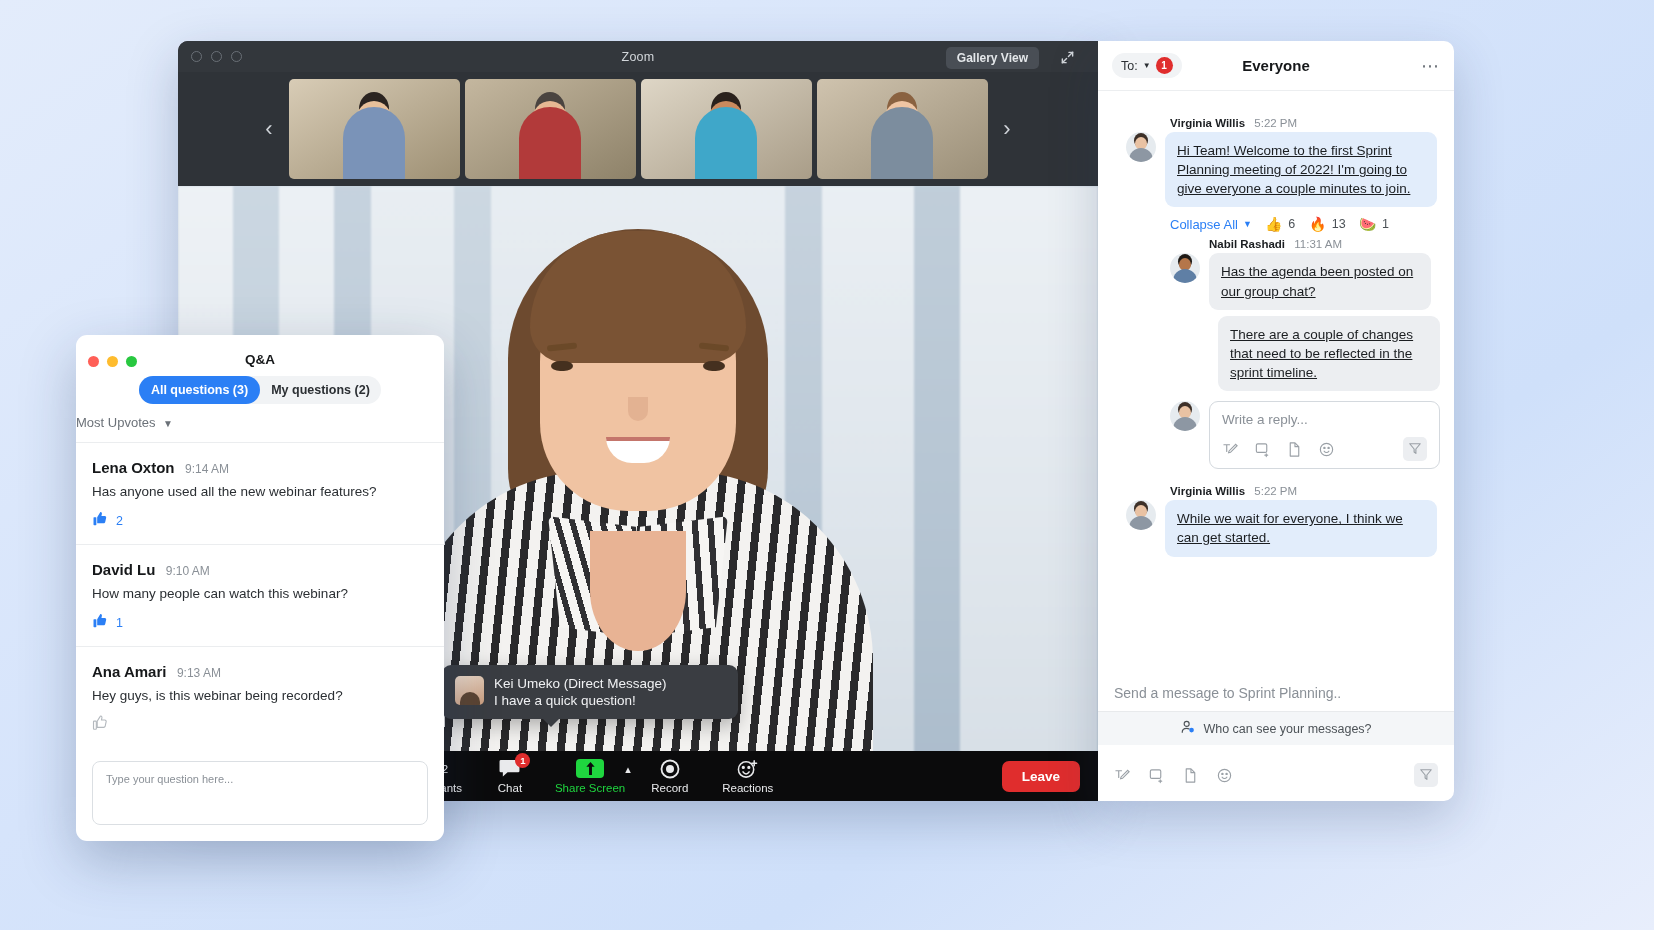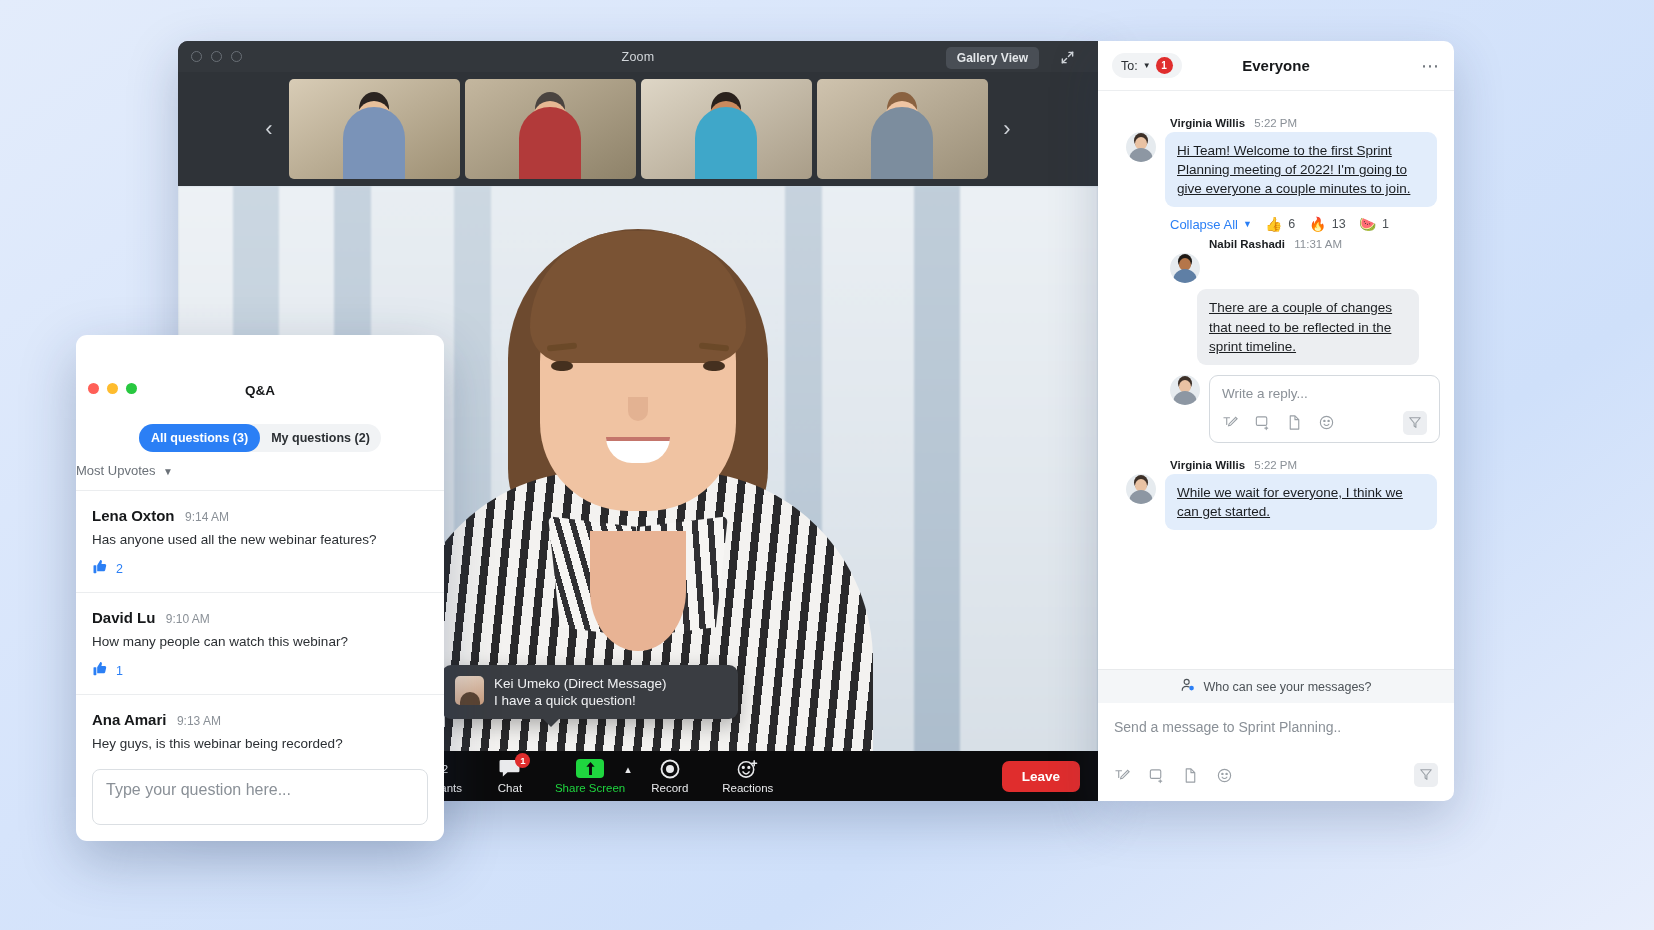--- a/index.html
+++ b/index.html
@@ -302,21 +302,21 @@
   #collapse-all {
     color: #2b7ff5; font-size: 13px; font-weight: 500; cursor: pointer;
     display: flex; align-items: center; gap: 5px;
   }
   .reaction { display: flex; align-items: center; gap: 5px; font-size: 12.5px; color: #4c5257; cursor: pointer; }
   .reaction .emo { font-size: 14px; }
 
   .thread { margin-left: 44px; margin-top: 6px; }
   .thread .msg-meta { margin-left: 39px; }
   .thread .bubble { max-width: 222px; }
-  .thread-continuation { margin-left: 27px; margin-top: 6px; }
+  .thread-continuation { margin-left: 48px; margin-top: 6px; }
 
   #reply-row { display: flex; gap: 9px; margin-top: 10px; align-items: flex-start; }
   #reply-box {
     flex: 1; border: 1px solid #d4d9de; border-radius: 9px;
     padding: 10px 12px 7px 12px;
   }
   #reply-placeholder { font-size: 13.5px; color: #8a9097; margin-bottom: 10px; }
   .icon-row { display: flex; align-items: center; gap: 15px; color: #9aa0a6; }
   .mini-icon { width: 17px; height: 17px; cursor: pointer; }
   .send-btn {
@@ -340,21 +340,21 @@
   
   #qa-window {
     position: absolute;
     left: 76px; top: 335px;
     width: 368px; height: 506px;
     background: #fff; border-radius: 11px;
     box-shadow: 0 20px 55px rgba(30,50,90,.28);
     display: flex; flex-direction: column;
     overflow: hidden;
   }
-  #qa-titlebar { height: 32px; display: flex; align-items: flex-start; position: relative; margin-top: 48px; }
+  #qa-titlebar { height: 32px; display: flex; align-items: flex-end; position: relative; }
   .qa-tl { width: 11px; height: 11px; border-radius: 50%; }
   #qa-title {
     position: absolute; left: 0; right: 0; text-align: center;
     font-size: 13.5px; font-weight: bold; color: #16181a;
   }
   #qa-tabs {
     display: flex; background: #f1f3f5; border-radius: 17px;
     margin: 9px auto 0 auto; width: 242px; padding: 0;
   }
   .qa-tab {
@@ -370,22 +370,22 @@
   #qa-list { flex: 1; overflow: hidden; }
   .qa-item { padding: 16px 16px 13px 16px; border-bottom: 1px solid #ebedef; }
   .qa-meta { margin-bottom: 7px; }
   .qa-name { font-size: 15px; font-weight: bold; color: #16181a; }
   .qa-time { font-size: 12px; color: #8a9097; margin-left: 6px; }
   .qa-text { font-size: 13.5px; color: #2b2f33; margin-bottom: 11px; }
   .qa-vote { display: flex; align-items: center; gap: 7px; cursor: pointer; }
   .qa-vote .cnt { font-size: 12.5px; color: #2b7ff5; }
   #qa-input {
     margin: 16px; border: 1px solid #dbdfe3; border-radius: 8px;
-    height: 56px; padding: 11px 13px;
-    font-size: 16px; color: #8a9097;
+    height: 64px; padding: 11px 13px;
+    font-size: 11px; color: #8a9097;
   }
 </style>
 </head>
 <body>
 
 <div id="zoom-window">
 
   <div id="titlebar">
     <div class="traffic-lights">
       <div class="tl"></div>
@@ -576,20 +576,21 @@
       <div class="thread">
         <div class="msg-meta">
           <span class="msg-author">Nabil Rashadi</span>
           <span class="msg-time">11:31 AM</span>
         </div>
         <div class="msg-row">
           <div class="avatar">
             <div class="av-head" style="background:#b5764a;box-shadow:0 -3px 0 1px #1f1a16"></div>
             <div class="av-body" style="background:#5f7fa5"></div>
           </div>
+          <div class="bubble gray">Has the agenda been posted on our group chat?</div>
         </div>
         <div class="thread-continuation">
           <div class="bubble gray">There are a couple of changes that need to be reflected in the sprint timeline.</div>
         </div>
 
         <div id="reply-row">
           <div class="avatar">
             <div class="av-head" style="background:#e9c2a3;box-shadow:0 -3px 0 1px #3d3028"></div>
             <div class="av-body" style="background:#8d97a3"></div>
           </div>
@@ -642,33 +643,33 @@
             <div class="av-head" style="background:#e9c2a3;box-shadow:0 -3px 0 1px #3d3028"></div>
             <div class="av-body" style="background:#8d97a3"></div>
           </div>
           <div class="bubble blue">While we wait for everyone, I think we can get started.</div>
         </div>
       </div>
 
     </div>
   </div>
 
+  <div id="chat-compose">
+    <div id="compose-placeholder">Send a message to Sprint Planning..</div>
+  </div>
+
   <div id="who-bar">
     <span>
       <svg width="16" height="16" viewBox="0 0 18 18" fill="none" stroke="#4c5257" stroke-width="1.3">
         <circle cx="7.5" cy="5.5" r="2.8"></circle>
           <path d="M2.5 15c0-2.8 2.2-4.5 5-4.5 1 0 2 .2 2.8.7" stroke-linecap="round"></path>
         <circle cx="13" cy="12.5" r="2.6" fill="#2b7ff5" stroke="none"></circle>
       </svg>
     </span>
     <span>Who can see your messages?</span>
-  </div>
-
-  <div id="chat-compose">
-    <div id="compose-placeholder">Send a message to Sprint Planning..</div>
   </div>
   <div id="compose-icons">
     <span class="mini-icon">
       <svg width="17" height="17" viewBox="0 0 18 18" fill="none" stroke="currentColor" stroke-width="1.2" stroke-linecap="round">
         <path d="M2 4h6M5 4v7"></path>
           <path d="M14.5 3.5l1.5 1.5-7 7-2 .5.5-2z"></path>
       </svg>
     </span>
     <span class="mini-icon">
       <svg width="17" height="17" viewBox="0 0 18 18" fill="none" stroke="currentColor" stroke-width="1.2" stroke-linecap="round">

